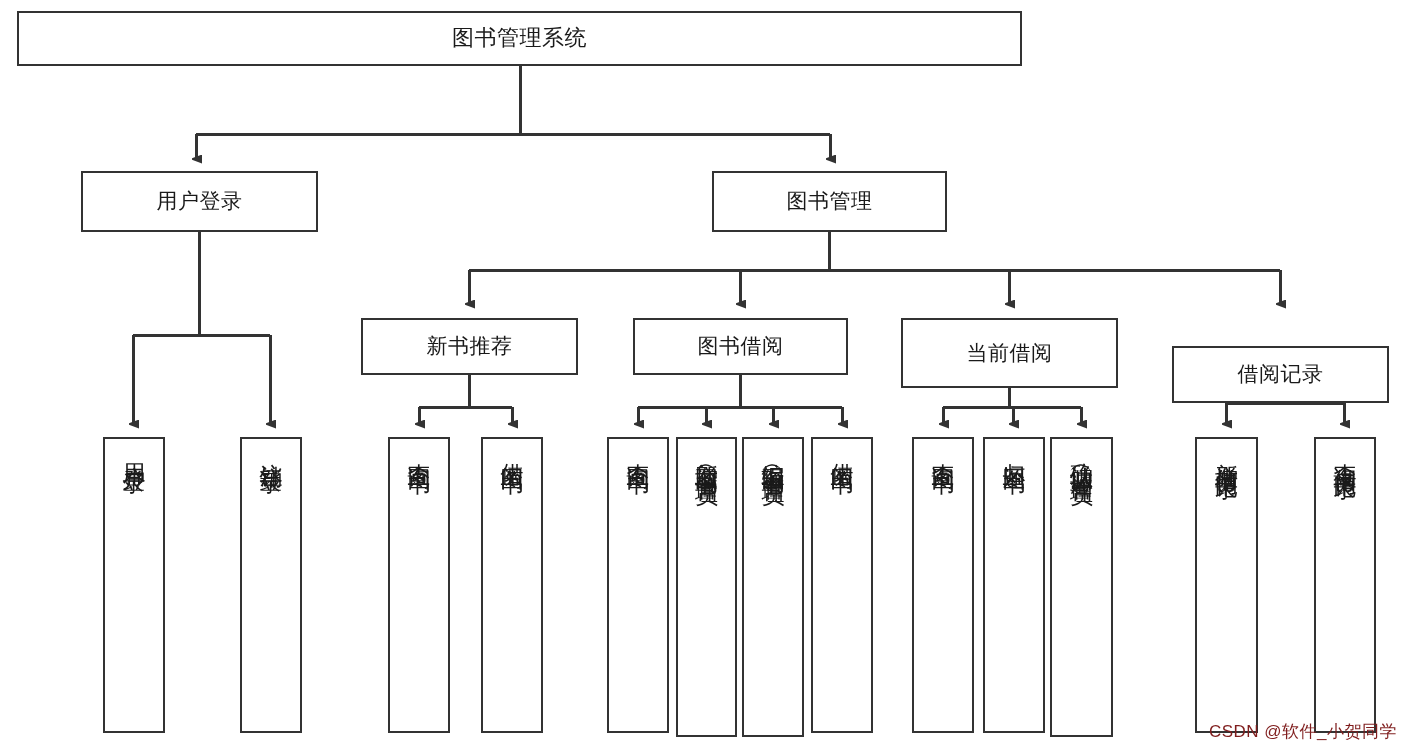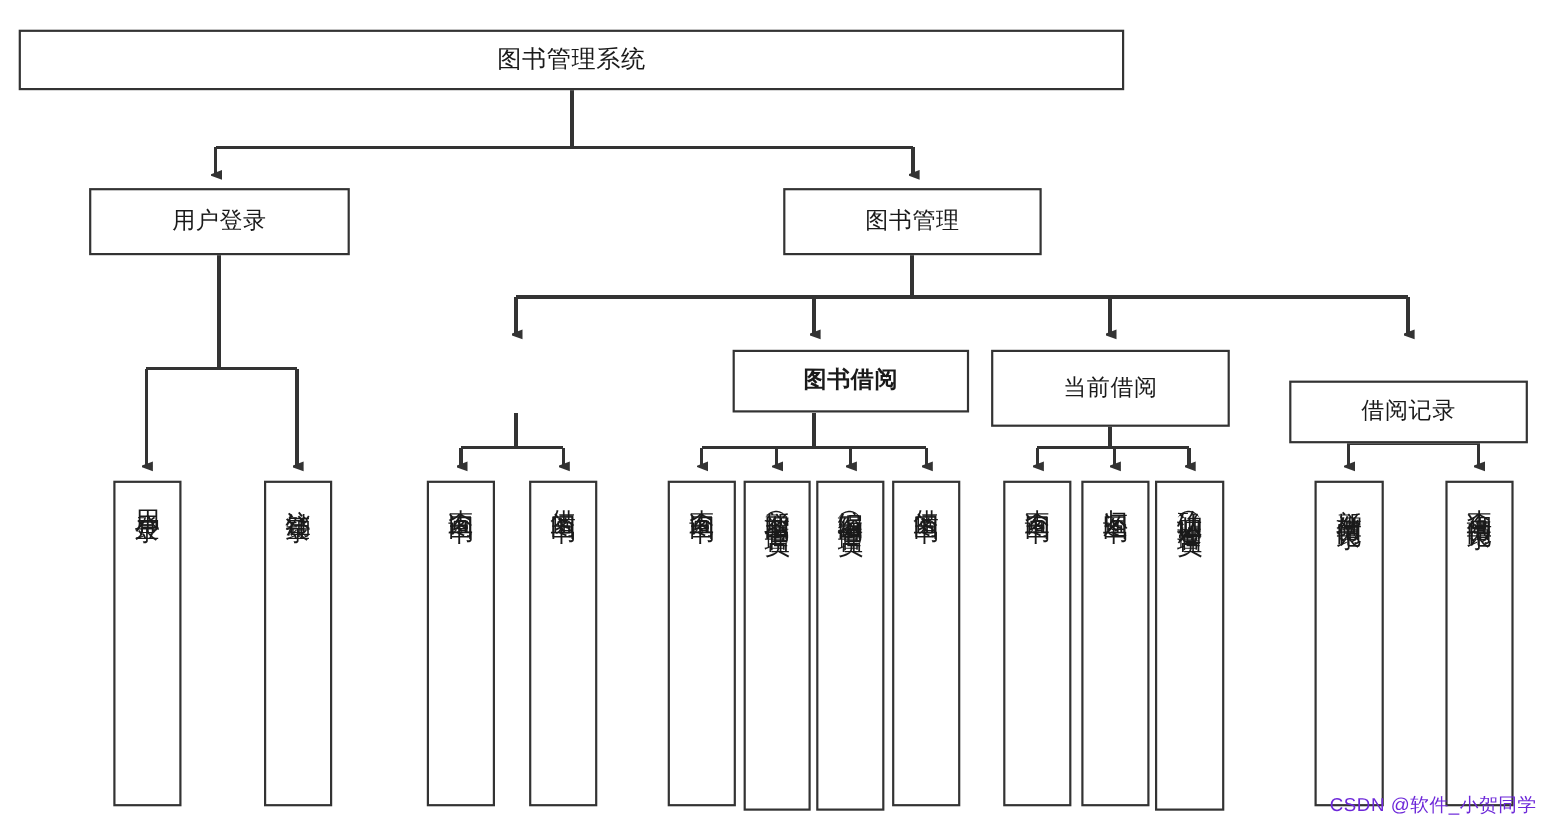--- a/index.html
+++ b/index.html
@@ -58,21 +58,21 @@
     line-height: 1;
     white-space: nowrap;
   }
   #root-node .label { font-size: 22px; }
 
   .watermark {
     position: absolute;
     right: 8px;
     bottom: 4px;
     font-size: 17px;
-    color: #6d28d9;
+    color: #7f1d1d;
     letter-spacing: 0.5px;
     white-space: nowrap;
     user-select: none;
   }
 </style>
 </head>
 <body>
 
 <div id="canvas">
 
@@ -119,34 +119,37 @@
       <path d="M1013,407 L1013,424" marker-end="url(#arrow)"></path>
       <path d="M1081,407 L1081,424" marker-end="url(#arrow)"></path>
 
       <path d="M1280,375 L1280,403"></path>
       <path d="M1226,403 L1344,403"></path>
       <path d="M1226,403 L1226,424" marker-end="url(#arrow)"></path>
       <path d="M1344,403 L1344,424" marker-end="url(#arrow)"></path>
     </g>
   </svg>
 
-  <div class="node horiz" id="root-node" style="left:17px; top:11px; width:1005px; height:55px;margin-top:16px;">
+  <div class="node horiz" id="root-node" style="left:17px; top:11px; width:1005px; height:55px;">
     <span class="label">图书管理系统</span>
   </div>
 
   <div class="node horiz" style="left:81px; top:171px; width:237px; height:61px;">
     <span class="label">用户登录</span>
   </div>
 
   <div class="node horiz" style="left:712px; top:171px; width:235px; height:61px;">
     <span class="label">图书管理</span>
   </div>
 
-
-  <div class="node horiz" style="left:666px; top:318px; width:215px; height:57px;font-weight:bold;">
+  <div class="node horiz" style="left:361px; top:318px; width:217px; height:57px;">
+    <span class="label">新书推荐</span>
+  </div>
+
+  <div class="node horiz" style="left:633px; top:318px; width:215px; height:57px;">
     <span class="label">图书借阅</span>
   </div>
 
   <div class="node horiz" style="left:901px; top:318px; width:217px; height:70px;">
     <span class="label">当前借阅</span>
   </div>
 
   <div class="node horiz" style="left:1172px; top:318px; width:217px; height:57px;margin-top:28px;">
     <span class="label">借阅记录</span>
   </div>

